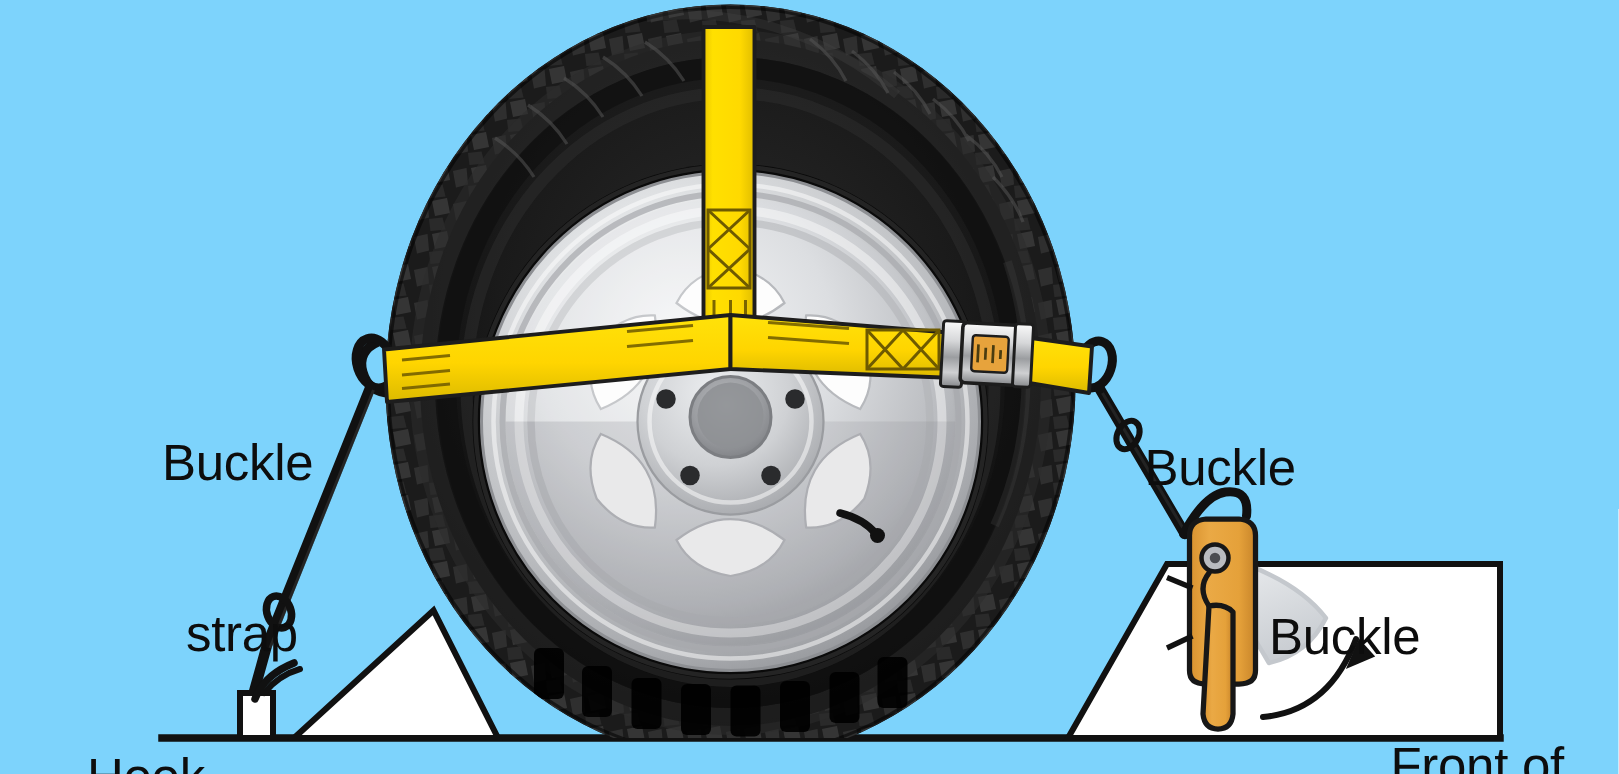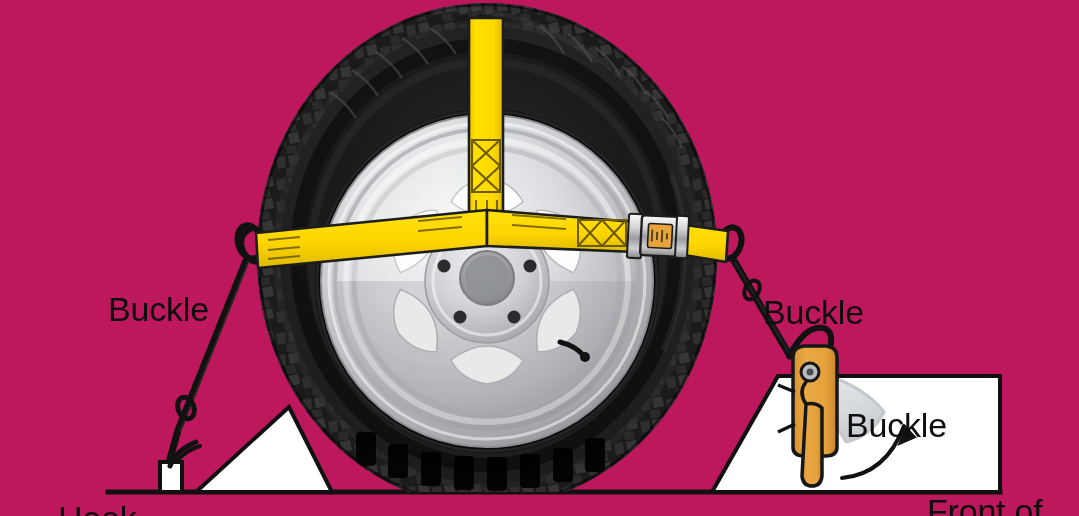--- a/index.html
+++ b/index.html
@@ -1,17 +1,17 @@
 <!DOCTYPE html>
 <html><head>
 <meta charset="utf-8">
 <style>
   html,body{margin:0;padding:0;background:#ffffff;}
   body{width:1079px;height:516px;overflow:hidden;font-family:"Liberation Sans",sans-serif;}
-  #stage{position:relative;width:1079px;height:516px;background:#be185d;}
+  #stage{position:relative;width:1079px;height:516px;background:#7dd3fc;}
   #art{position:absolute;left:0;top:0;width:1079px;height:516px;}
   .lbl{
     position:absolute;
     color:#0d0d0d;
     font-family:"Liberation Sans",sans-serif;
     font-size:34px;
     line-height:38px;
     font-weight:400;
     white-space:pre;
     letter-spacing:-0.2px;
@@ -322,20 +322,21 @@
         <path d="M667,233 L667,239"></path>
       </g>
 
       <rect x="676" y="216" width="12" height="42" rx="2" fill="url(#gMetal)" stroke="#1d1d1d" stroke-width="2" transform="rotate(3 682 237)"></rect>
     </g>
 
   </svg>
 
   <div class="lbl" style="left:108px;top:214px;">
     <div>Buckle</div>
+    <div class="ctr" style="padding-left:16px;">strap</div>
   </div>
 
   <div class="lbl" style="left:763px;top:217px;">
     <div>Buckle</div>
   </div>
 
   <div class="lbl" style="left:846px;top:330px;">
     <div>Buckle</div>
   </div>
 

